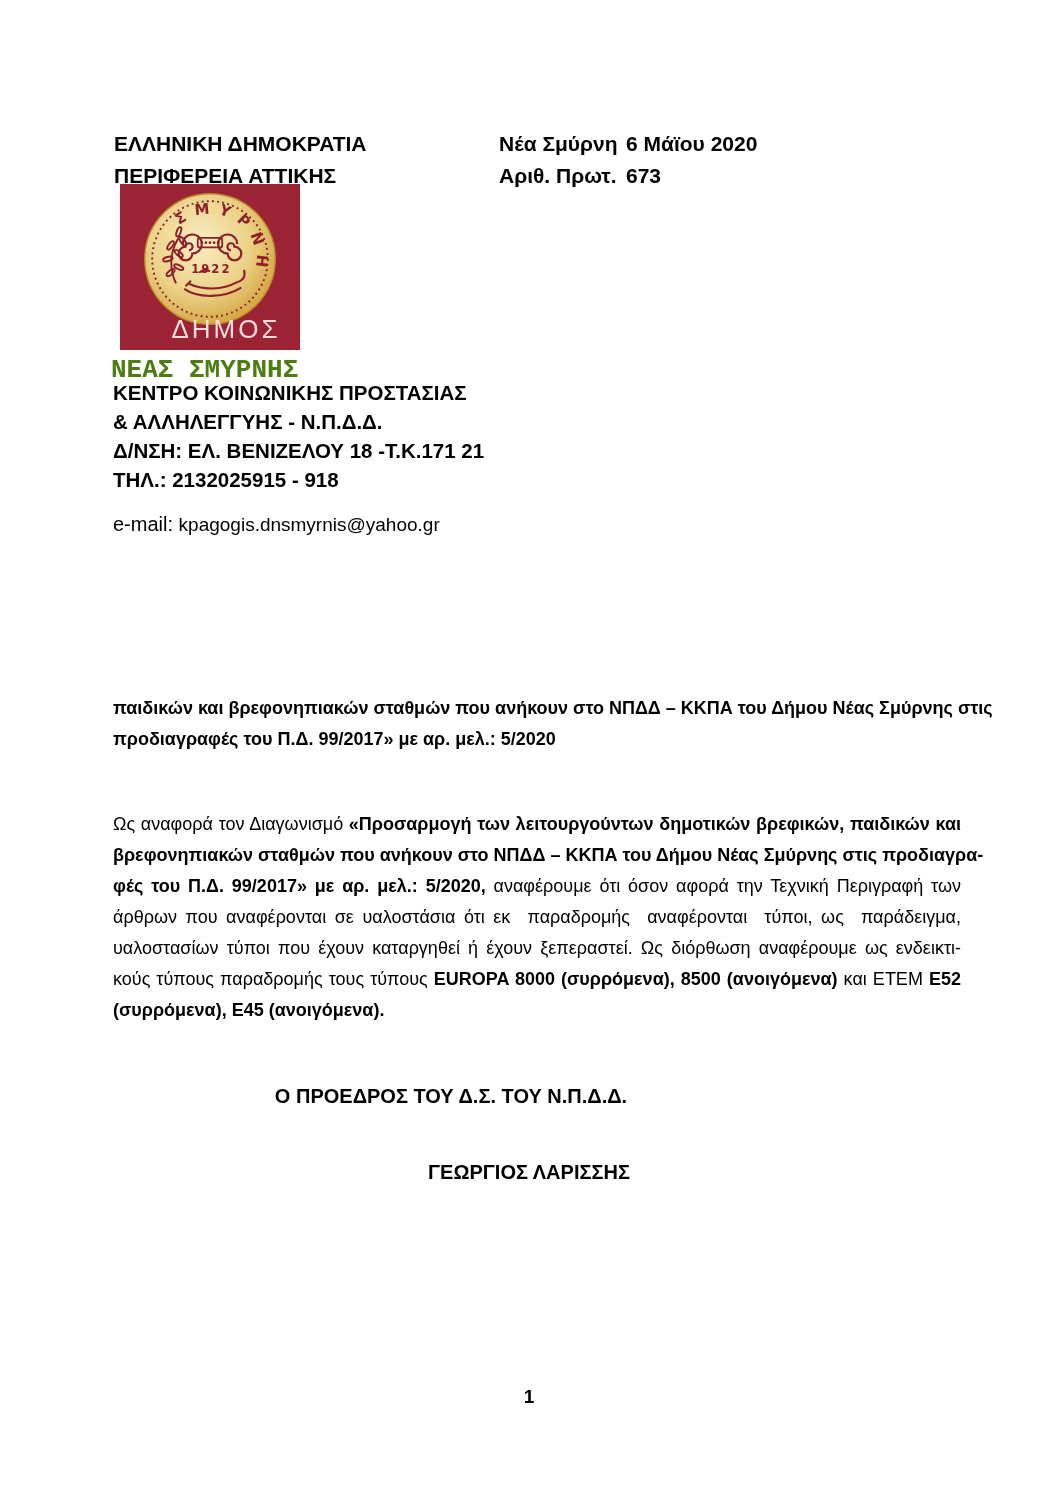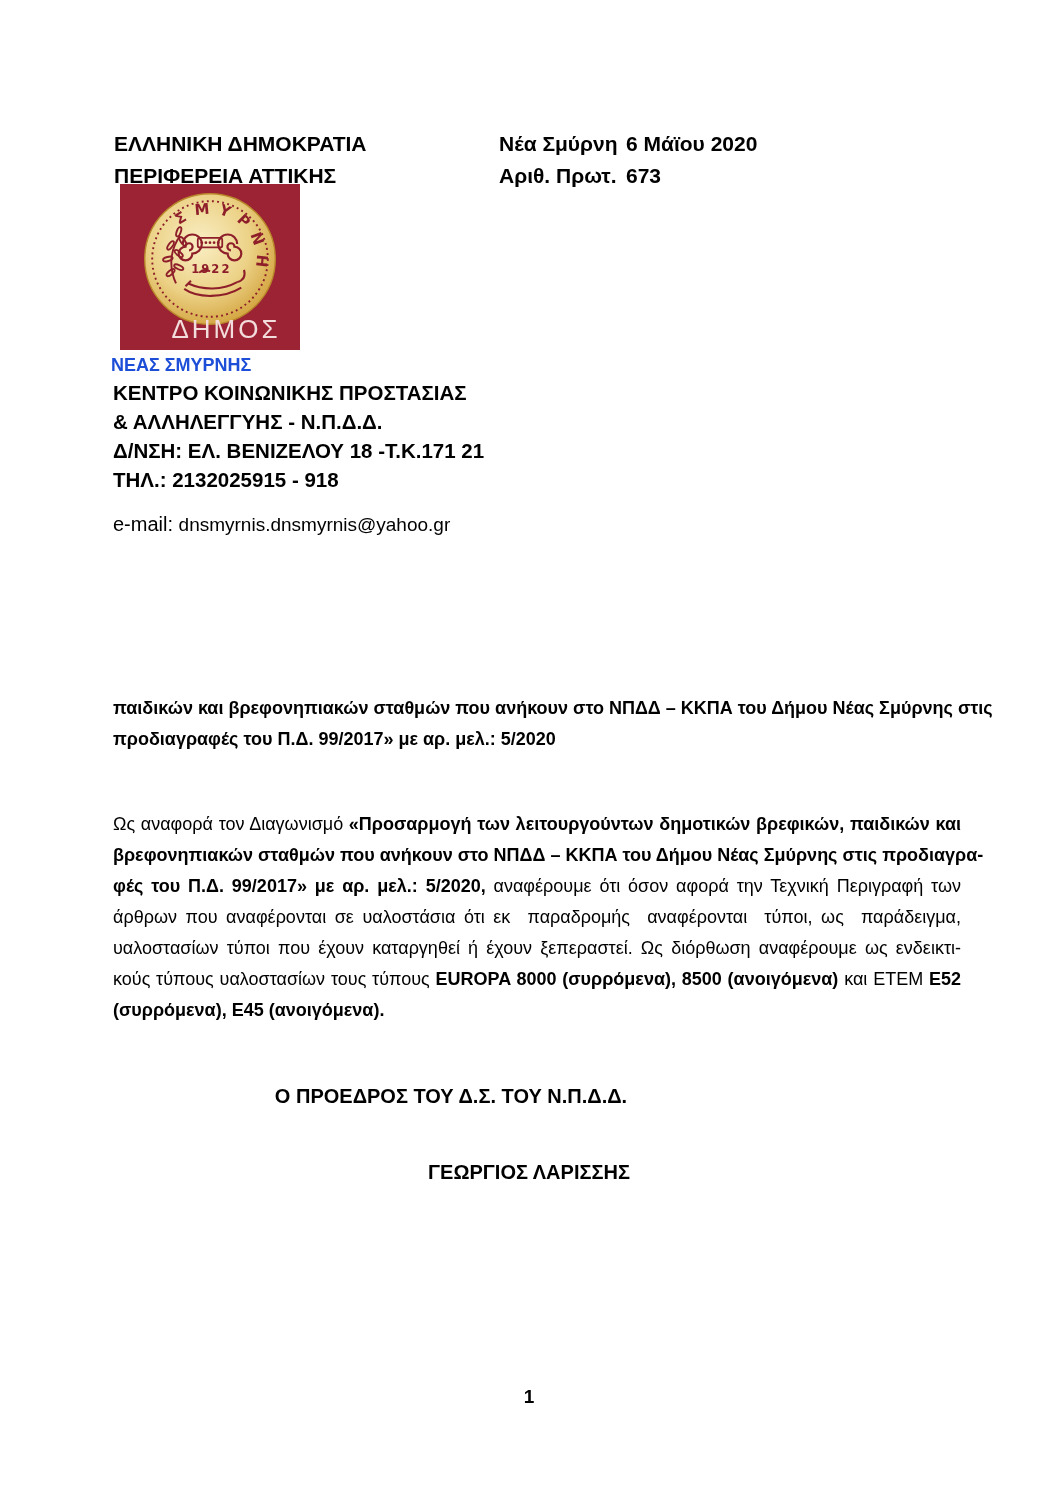--- a/index.html
+++ b/index.html
@@ -18,21 +18,21 @@
   
   .hdr-left{left:114px;top:128px;font-size:21px;line-height:32px;font-weight:700;}
   .hdr-right{left:499px;top:128px;font-size:21px;line-height:32px;font-weight:700;}
   .hdr-right .lbl{display:inline-block;width:127px;}
 
   
   .seal-square{left:120px;top:184px;width:180px;height:166px;background:#9b2333;}
   .seal-coin{position:absolute;left:22px;top:7px;width:136px;height:136px;}
   .seal-dimos{position:absolute;left:0;bottom:5px;width:100%;text-align:center;
     color:#f3dcdc;font-size:26px;letter-spacing:3px;font-weight:400;margin-left:16px;}
-  .muni-name{left:111px;top:355px;width:200px;font-size:18px;font-weight:700;color:#1d4ed8;white-space:nowrap;}
+  .muni-name{left:111px;top:355px;width:200px;font-size:26px;font-weight:700;color:#4d7c0f;white-space:nowrap;font-family:Liberation Mono, monospace;}
 
   
   .org{left:113px;top:378px;font-size:20.5px;line-height:29px;}
   .org .tline{font-weight:700;}
   .org-email{left:113px;top:511px;font-size:20px;line-height:26px;}
   .org-email .addr{font-size:19px;}
 
   
   .subject{left:113px;top:693px;width:843px;font-size:18px;line-height:30.5px;}
   .subject .tline{font-weight:700;}
@@ -119,35 +119,35 @@
   <div class="abs muni-name">ΝΕΑΣ ΣΜΥΡΝΗΣ</div>
 
   <div class="abs org plain">
       <div class="tline"><span class="b">ΚΕΝΤΡΟ ΚΟΙΝΩΝΙΚΗΣ ΠΡΟΣΤΑΣΙΑΣ</span></div>
       <div class="tline"><span class="b">&amp; ΑΛΛΗΛΕΓΓΥΗΣ - Ν.Π.Δ.Δ.</span></div>
       <div class="tline"><span class="b">Δ/ΝΣΗ: ΕΛ. ΒΕΝΙΖΕΛΟΥ 18 -Τ.Κ.171 21</span></div>
       <div class="tline"><span class="b">ΤΗΛ.: 2132025915 - 918</span></div>
     </div>
   <div class="abs org-email">
     <span>e-mail:</span>
-    <span class="addr">dnsmyrnis.dnsmyrnis@yahoo.gr</span>
+    <span class="addr">kpagogis.dnsmyrnis@yahoo.gr</span>
   </div>
 
   <div class="abs subject just">
       <div class="tline"><span class="b">παιδικών και βρεφονηπιακών σταθμών που ανήκουν στο ΝΠΔΔ – ΚΚΠΑ του Δήμου Νέας Σμύρνης στις</span></div>
       <div class="tline"><span class="b">προδιαγραφές του Π.Δ. 99/2017» με αρ. μελ.: 5/2020</span></div>
     </div>
 
   <div class="abs body-par just">
       <div class="tline"><span>Ως αναφορά τον Διαγωνισμό </span><span class="b">«Προσαρμογή των λειτουργούντων δημοτικών βρεφικών, παιδικών και</span></div>
       <div class="tline"><span class="b">βρεφονηπιακών σταθμών που ανήκουν στο ΝΠΔΔ – ΚΚΠΑ του Δήμου Νέας Σμύρνης στις προδιαγρα-</span></div>
       <div class="tline"><span class="b">φές του Π.Δ. 99/2017» με αρ. μελ.: 5/2020,</span><span> αναφέρουμε ότι όσον αφορά την Τεχνική Περιγραφή των</span></div>
       <div class="tline"><span>άρθρων που αναφέρονται σε υαλοστάσια ότι εκ&nbsp; παραδρομής&nbsp; αναφέρονται&nbsp; τύποι, ως&nbsp; παράδειγμα,</span></div>
       <div class="tline"><span>υαλοστασίων τύποι που έχουν καταργηθεί ή έχουν ξεπεραστεί. Ως διόρθωση αναφέρουμε ως ενδεικτι-</span></div>
-      <div class="tline"><span>κούς τύπους υαλοστασίων τους τύπους </span><span class="b">EUROPA 8000 (συρρόμενα), 8500 (ανοιγόμενα)</span><span> και ΕΤΕΜ </span><span class="b">Ε52</span></div>
+      <div class="tline"><span>κούς τύπους παραδρομής τους τύπους </span><span class="b">EUROPA 8000 (συρρόμενα), 8500 (ανοιγόμενα)</span><span> και ΕΤΕΜ </span><span class="b">Ε52</span></div>
       <div class="tline"><span class="b">(συρρόμενα), Ε45 (ανοιγόμενα).</span></div>
     </div>
 
   <div class="abs sig-title">Ο ΠΡΟΕΔΡΟΣ ΤΟΥ Δ.Σ. ΤΟΥ Ν.Π.Δ.Δ.</div>
   <div class="abs sig-name">ΓΕΩΡΓΙΟΣ ΛΑΡΙΣΣΗΣ</div>
 
   <div class="abs page-num">1</div>
 
 </div>
 

